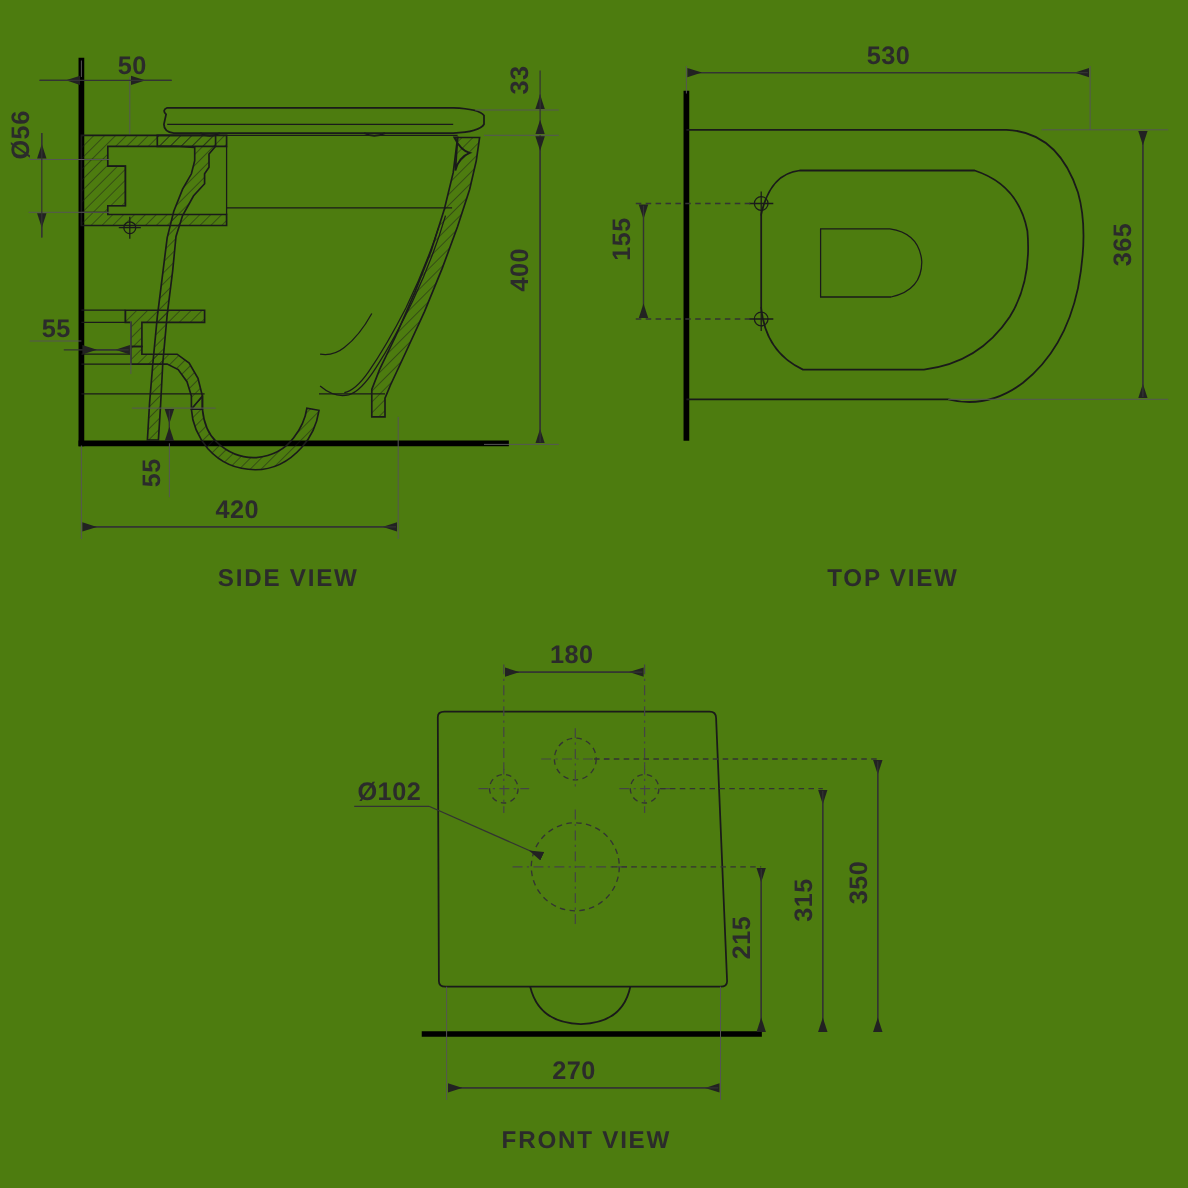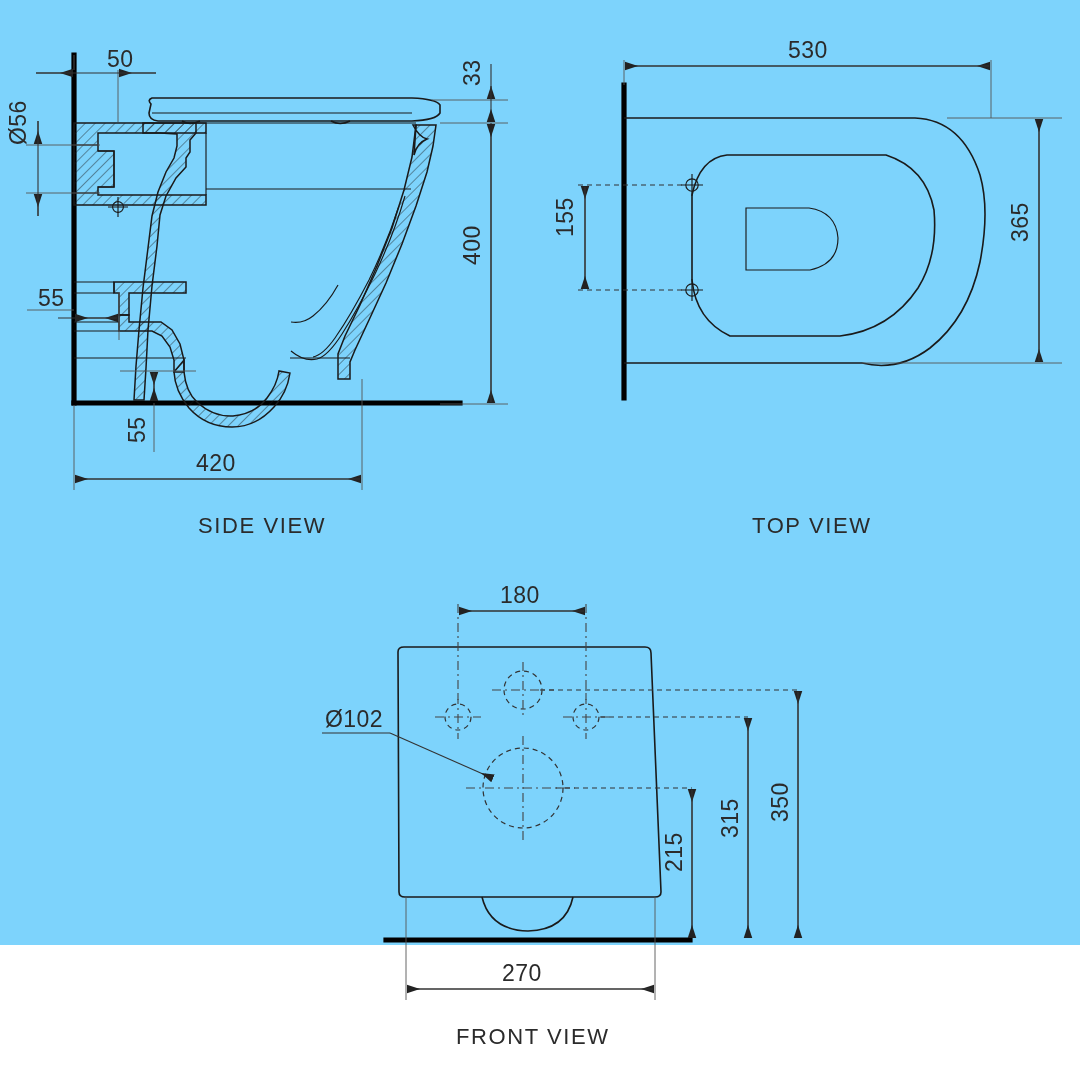--- a/index.html
+++ b/index.html
@@ -10,22 +10,23 @@
   body {
     width: 1080px;
     height: 1080px;
     font-family: "Liberation Sans", sans-serif;
     color: #1a1a1a;
     overflow: hidden;
   }
   #sheet {
     position: relative;
     width: 1080px;
-    height: 945px;
-    background: #7dd3fc;
+    height: 1080px;
+    background: #4d7c0f;
+    font-weight: bold;
   }
   svg.drawing {
     position: absolute;
     left: 0;
     top: 0;
     width: 1080px;
     height: 1080px;
   }
   .dimtext {
     font-family: "Liberation Sans", sans-serif;

